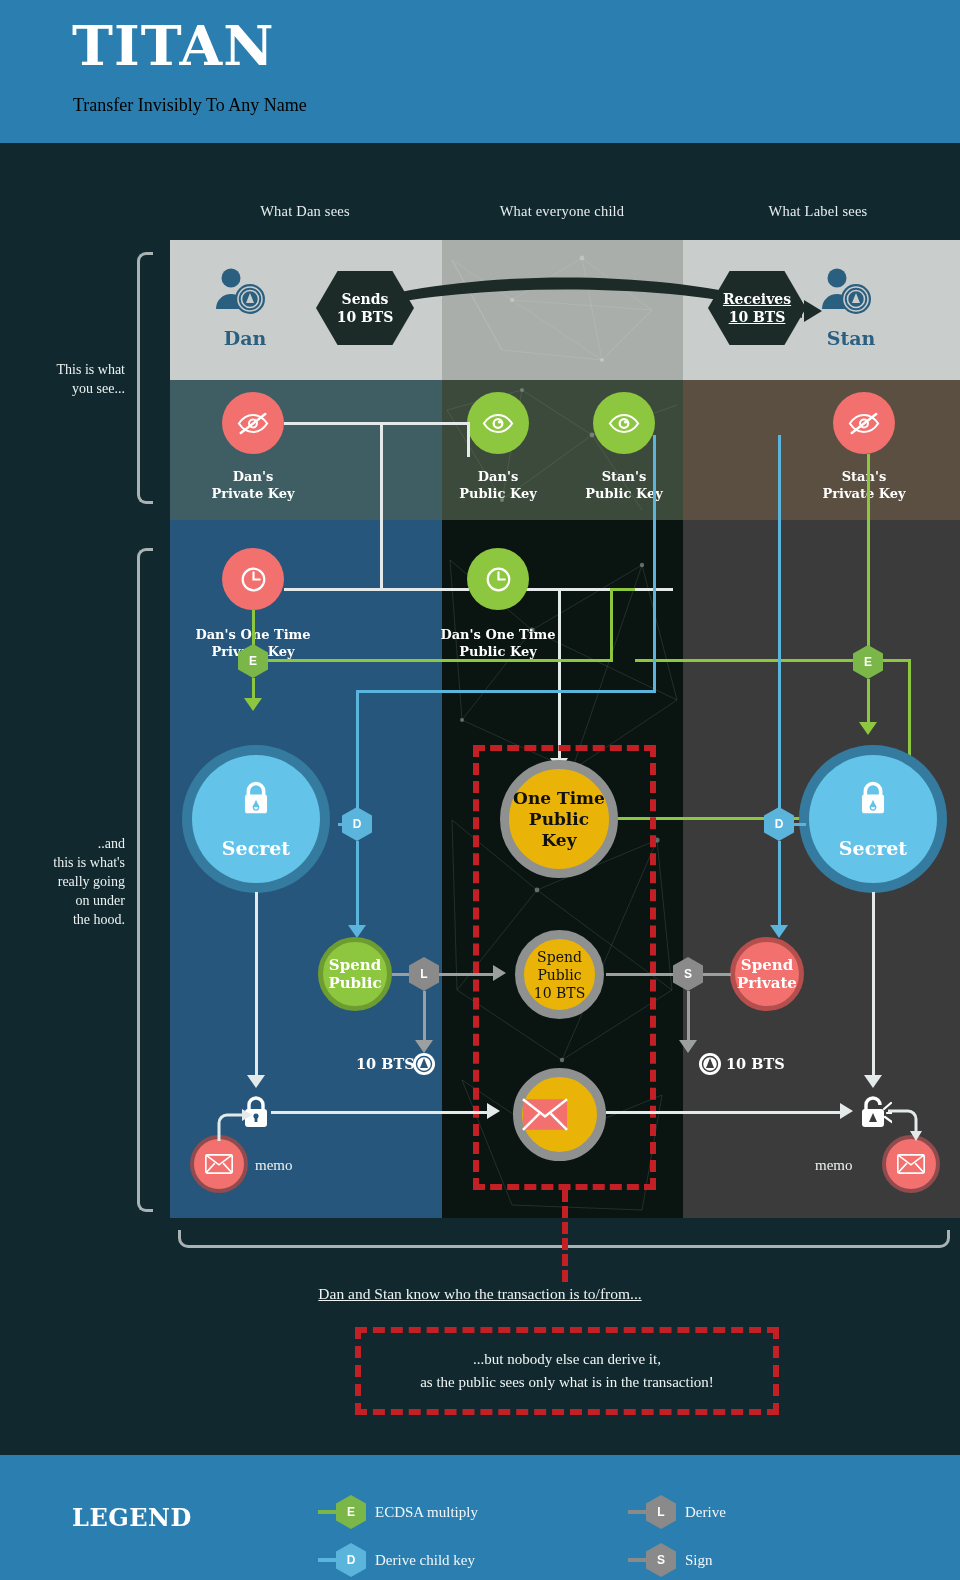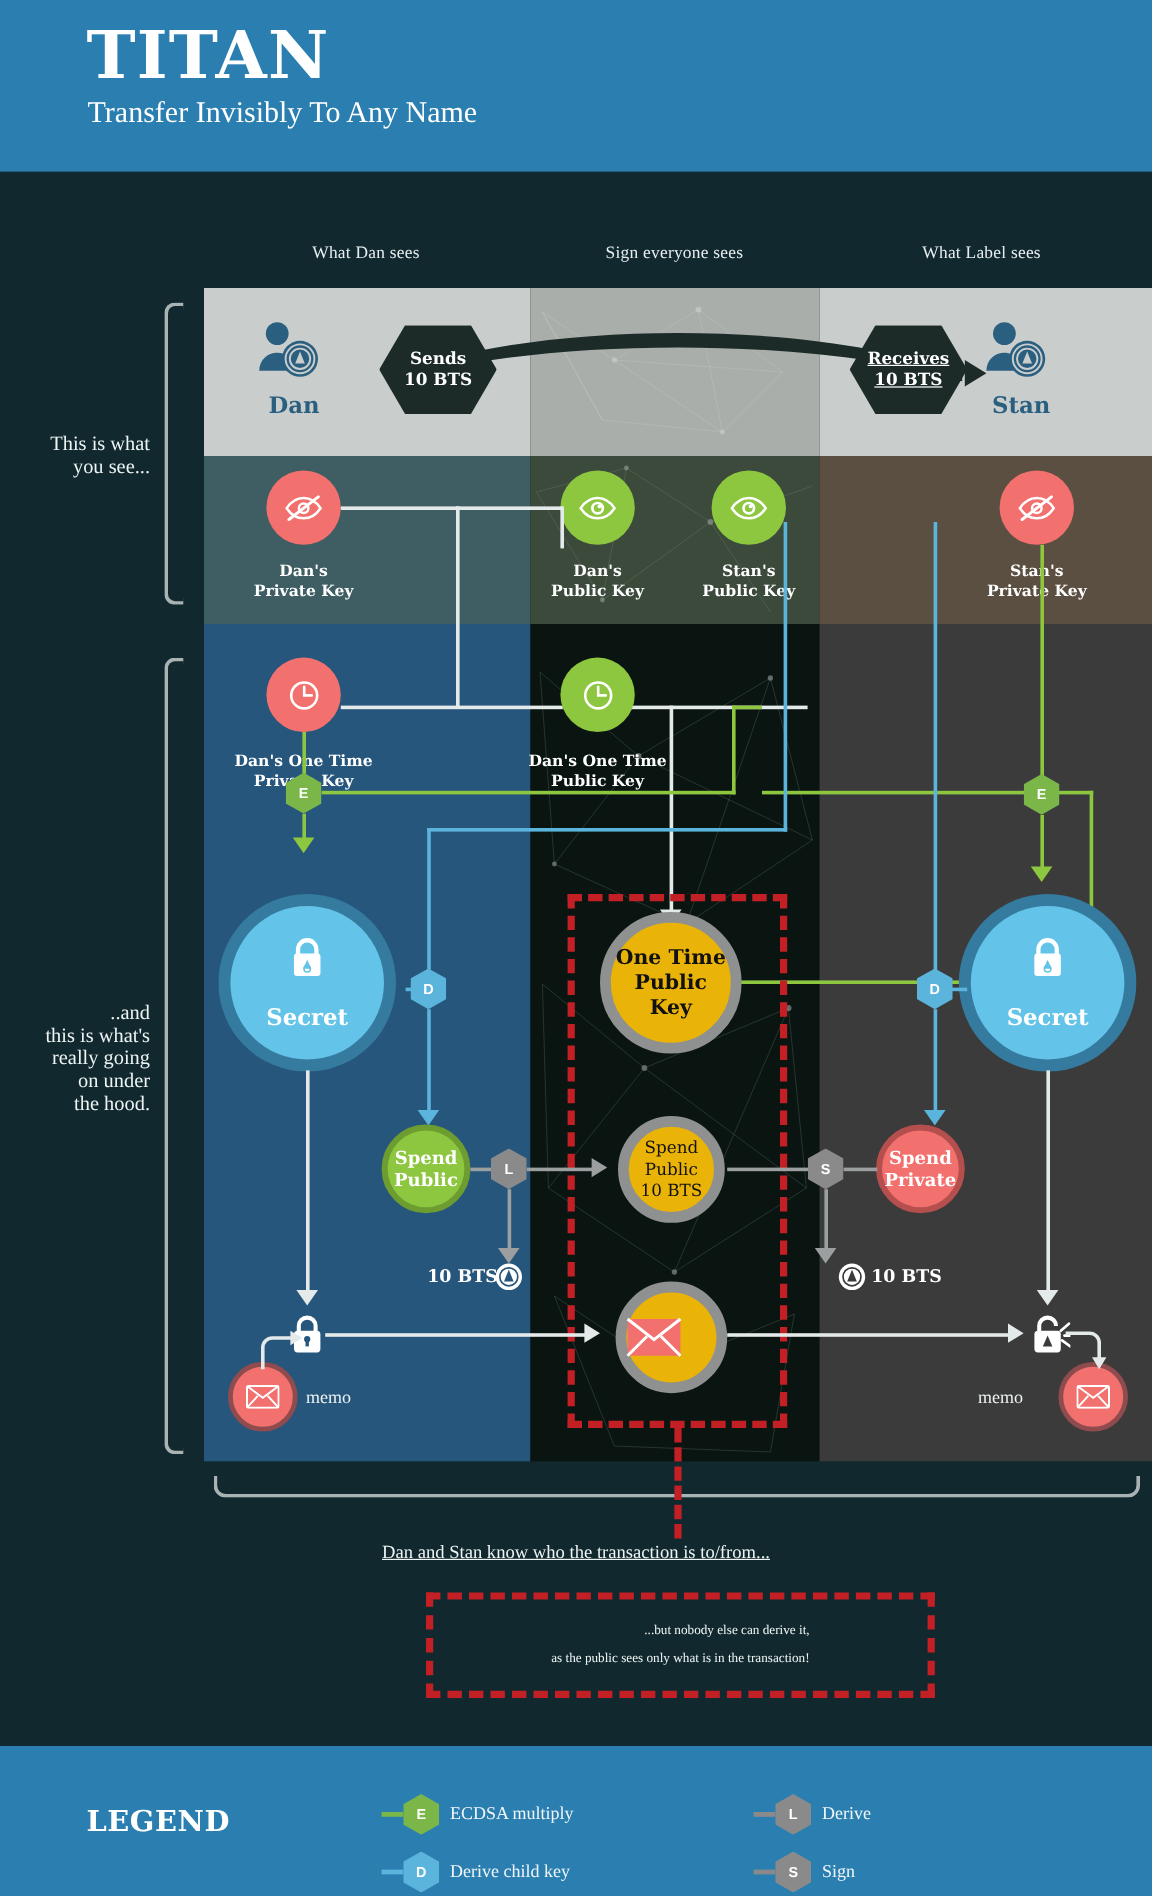--- a/index.html
+++ b/index.html
@@ -16,23 +16,23 @@
     position: absolute; left: 0; top: 0; width: 960px; height: 143px;
     background: #2b7fb0;
   }
   .header .title {
     position: absolute; left: 72px; top: 16px;
     font-family: "DejaVu Serif", serif;
     font-weight: bold; font-size: 55px; color: #ffffff;
     letter-spacing: 1px; line-height: 60px;
   }
   .header .subtitle {
-    position: absolute; left: 73px; top: 80px;
+    position: absolute; left: 73px; top: 90px;
     font-family: "Liberation Serif", serif;
-    font-size: 25px; color: #ffffff; line-height: 30px;
+    font-size: 18px; color: #000000; line-height: 30px;
   }
 
   
   .colhead {
     position: absolute; top: 203px;
     font-size: 14.5px; color: #e8eef0; text-align: center;
     letter-spacing: .2px;
   }
   .colhead.c1 { left: 195px; width: 220px; }
   .colhead.c2 { left: 450px; width: 224px; }
@@ -158,36 +158,36 @@
   .bracket {
     position: absolute; border: 3px solid #a9b3b3;
     border-right: none; border-radius: 9px 0 0 9px;
     width: 16px;
   }
   .bracket-bottom {
     position: absolute; border: 3px solid #a9b3b3; border-top: none;
     border-radius: 0 0 10px 10px; height: 18px;
   }
   .caption {
-    position: absolute; color: #eef3f3; font-size: 17px; line-height: 19px;
+    position: absolute; color: #eef3f3; font-size: 14px; line-height: 19px;
     text-align: right;
   }
 
   
   .bottomline {
     position: absolute; width: 100%; text-align: center;
     color: #eef3f3; font-size: 15.5px;
   }
   .redcallout {
     position: absolute; left: 355px; top: 1327px; width: 424px; height: 88px;
     border: 6px dashed #c32026;
     display: flex; align-items: center; justify-content: center;
   }
   .redcallout .t {
-    color: #f0f5f5; font-size: 11px; line-height: 23px; text-align: right;
+    color: #f0f5f5; font-size: 15px; line-height: 23px; text-align: center;
   }
 
   
   .legendbar {
     position: absolute; left: 0; top: 1455px; width: 960px; height: 147px;
     background: #2b7fb0;
   }
   .legend-title {
     position: absolute; left: 72px; top: 48px;
     font-family: "DejaVu Serif", serif; font-weight: bold;
@@ -209,21 +209,21 @@
 <body>
 
 <div id="root">
 
   <div class="header">
     <div class="title">TITAN</div>
     <div class="subtitle">Transfer Invisibly To Any Name</div>
   </div>
 
   <div class="colhead c1">What Dan sees</div>
-  <div class="colhead c2">Sign everyone sees</div>
+  <div class="colhead c2">What everyone child</div>
   <div class="colhead c3">What Label sees</div>
 
   <div class="bracket" style="left:137px; top:252px; height:252px;"></div>
   <div class="bracket" style="left:137px; top:548px; height:664px;"></div>
   <div class="caption" style="left:0; top:360px; width:125px;">This is what<br>you see...</div>
   <div class="caption" style="left:0; top:793px; width:125px;margin-top:41px;">..and<br>this is what's<br>really going<br>on under<br>the hood.</div>
 
   <div class="panel">
 
     <div class="blk r1 cA"></div>

